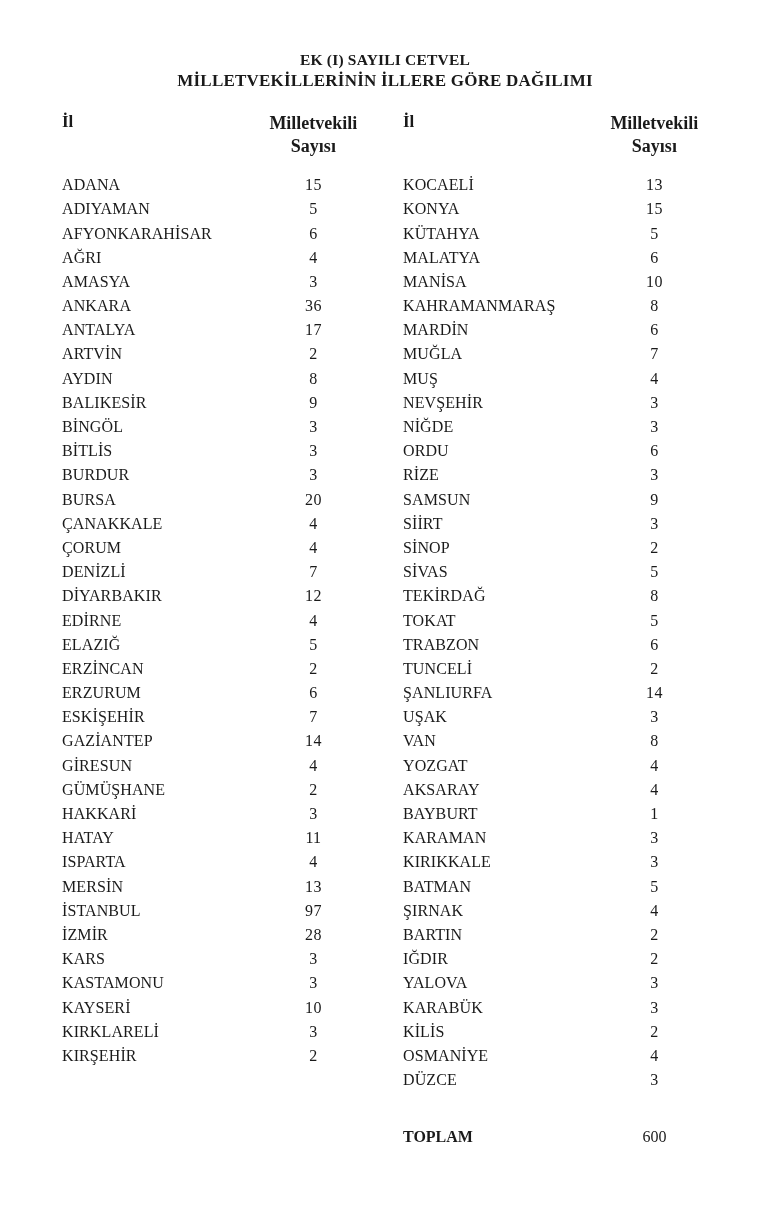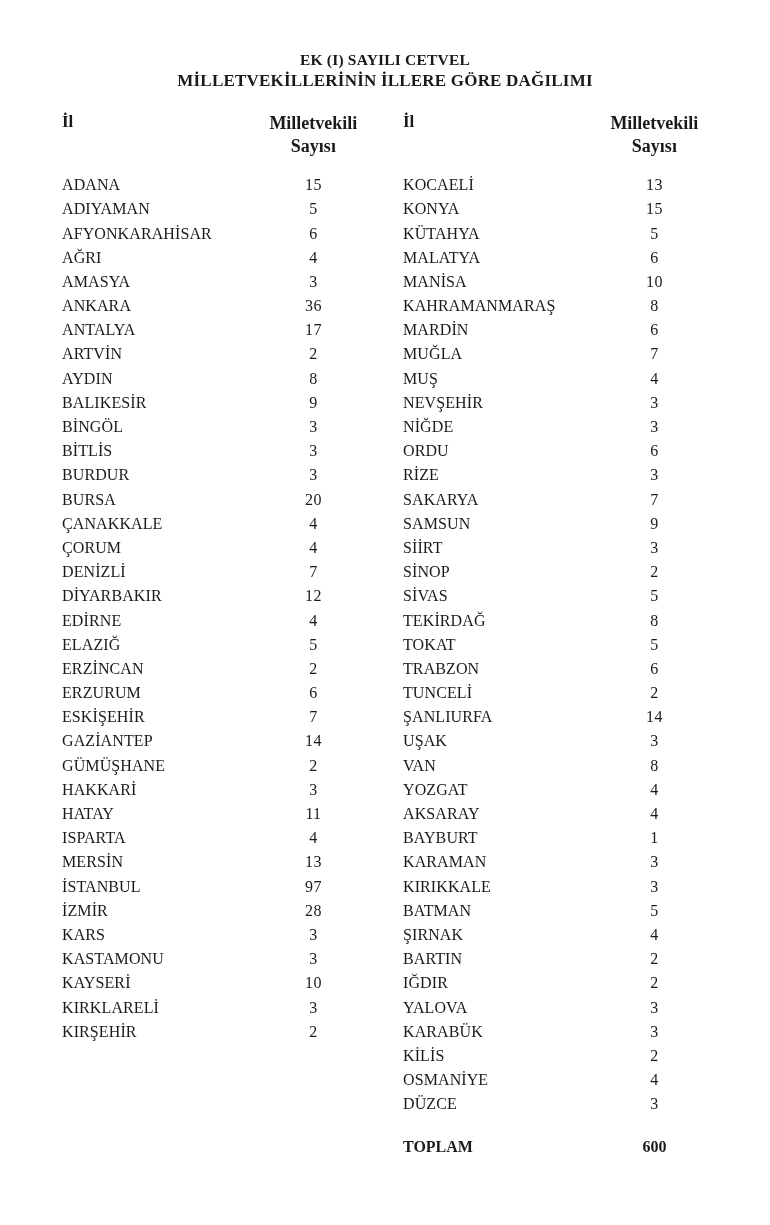--- a/index.html
+++ b/index.html
@@ -87,41 +87,41 @@
     padding-left: 18px;
     letter-spacing: 0.1px;
   }
   td.num {
     width: 42%;
     text-align: center;
     letter-spacing: 0.3px;
   }
   .total-row {
     display: flex;
-    margin-top: 22px;
+    margin-top: 36px;
   }
   .total-left {
     width: 50%;
   }
   .total-right {
     width: 50%;
     display: flex;
   }
   .total-label {
     width: 58%;
     padding-left: 18px;
     box-sizing: border-box;
     font-weight: bold;
     font-size: 16px;
   }
   .total-value {
     width: 42%;
     text-align: center;
     box-sizing: border-box;
-    font-weight: bold;
+    font-weight: normal;
     font-size: 16px;
   }
 </style>
 </head>
 <body>
 
 <div class="page">
 
   <div class="doc-title">
     <div class="line1">EK (I) SAYILI CETVEL</div>
@@ -239,20 +239,24 @@
             </tr>
             <tr>
               <td class="name">ESKİŞEHİR</td>
               <td class="num">7</td>
             </tr>
             <tr>
               <td class="name">GAZİANTEP</td>
               <td class="num">14</td>
             </tr>
             <tr>
+              <td class="name">GİRESUN</td>
+              <td class="num">4</td>
+            </tr>
+            <tr>
               <td class="name">GÜMÜŞHANE</td>
               <td class="num">2</td>
             </tr>
             <tr>
               <td class="name">HAKKARİ</td>
               <td class="num">3</td>
             </tr>
             <tr>
               <td class="name">HATAY</td>
               <td class="num">11</td>
@@ -343,24 +347,20 @@
               <td class="name">NİĞDE</td>
               <td class="num">3</td>
             </tr>
             <tr>
               <td class="name">ORDU</td>
               <td class="num">6</td>
             </tr>
             <tr>
               <td class="name">RİZE</td>
               <td class="num">3</td>
-            </tr>
-            <tr>
-              <td class="name">SAKARYA</td>
-              <td class="num">7</td>
             </tr>
             <tr>
               <td class="name">SAMSUN</td>
               <td class="num">9</td>
             </tr>
             <tr>
               <td class="name">SİİRT</td>
               <td class="num">3</td>
             </tr>
             <tr>

